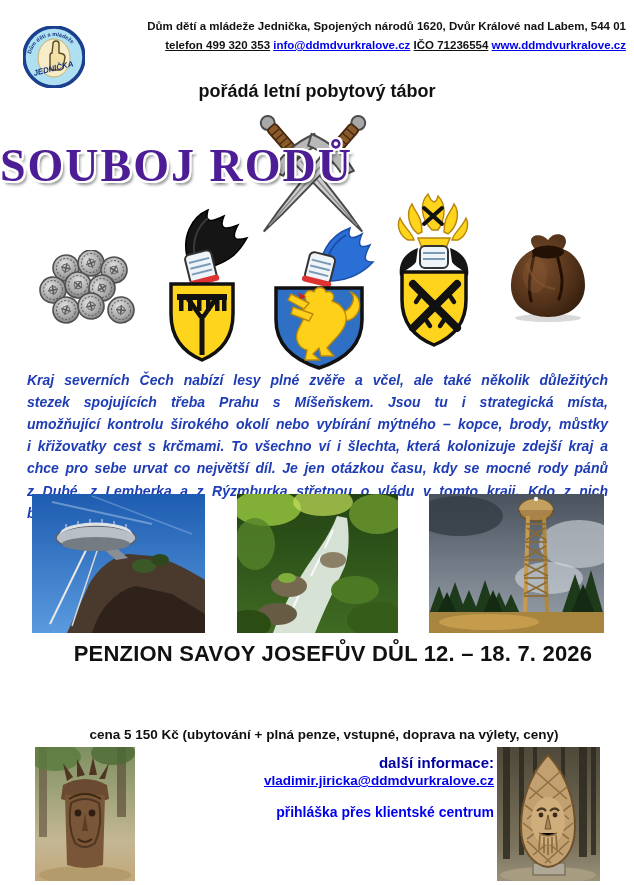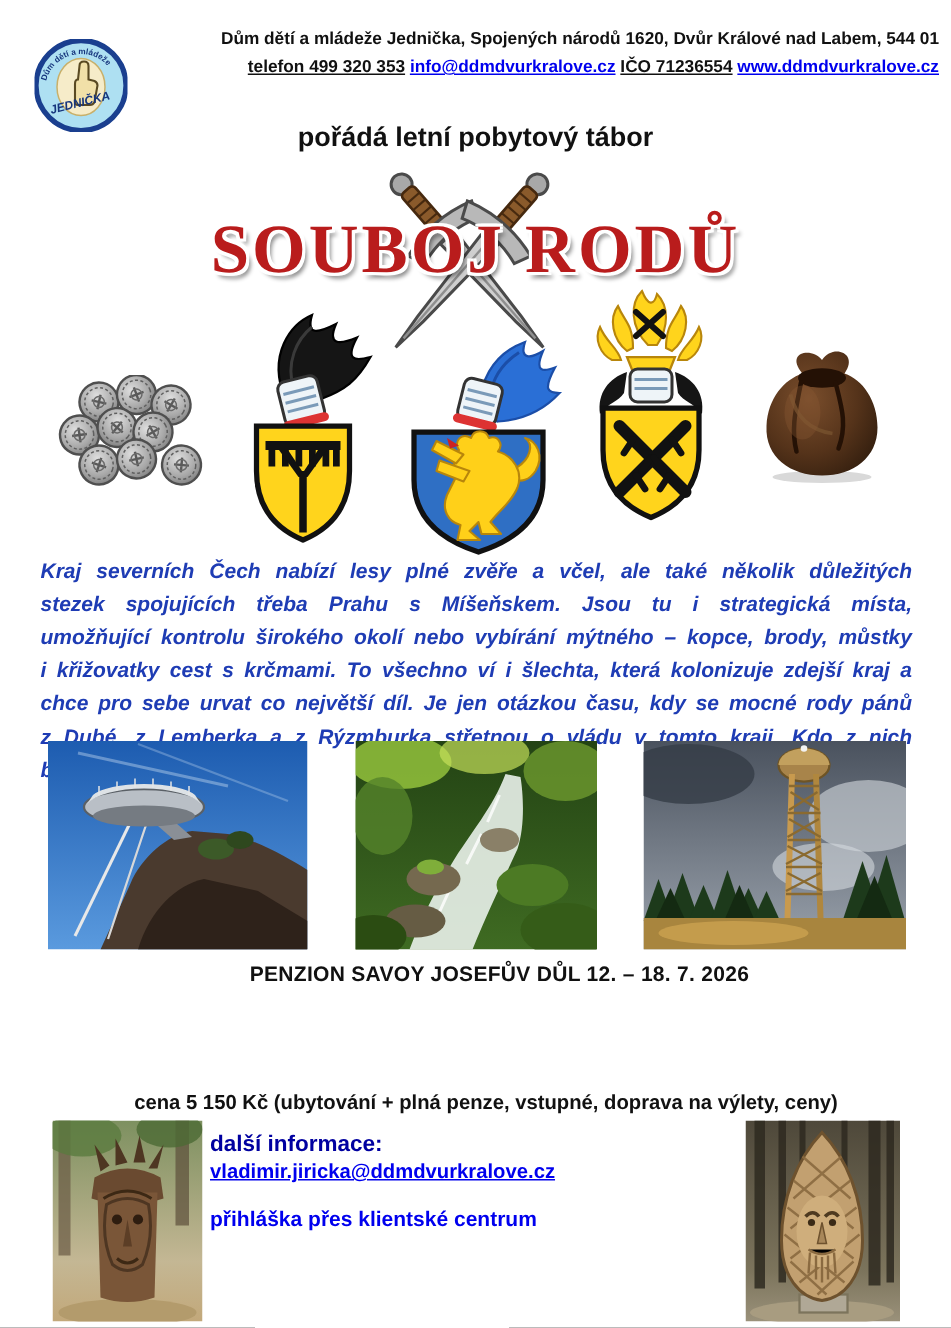--- a/index.html
+++ b/index.html
@@ -10,51 +10,51 @@
   
   .logo{position:absolute;left:23px;top:26px;width:62px;height:62px;}
   .header-text{position:absolute;left:95px;right:8px;top:17px;text-align:right;
     font-weight:bold;font-size:11.5px;color:#111;line-height:1.65;}
   .contact-line span{text-decoration:underline;}
   .lnk{color:#0000ee;cursor:pointer;}
   .tagline{position:absolute;left:0;right:0;top:81px;text-align:center;
     font-weight:bold;font-size:18px;color:#111;}
   
   .swords{position:absolute;left:0;top:100px;width:634px;height:160px;}
-  .main-title{position:absolute;left:0;right:0;top:139px;text-align:center;
+  .main-title{position:absolute;left:0;right:0;top:139px;text-align:left;
     font-family:"Liberation Serif","DejaVu Serif",serif;font-weight:bold;
-    font-size:46px;letter-spacing:2px;color:#b91c1c;z-index:3;
+    font-size:46px;letter-spacing:2px;color:#4c1d95;z-index:3;
     text-shadow:-2px -2px 0 #fff,2px -2px 0 #fff,-2px 2px 0 #fff,2px 2px 0 #fff,
       0 -2px 0 #fff,0 2px 0 #fff,-2px 0 0 #fff,2px 0 0 #fff,3px 4px 3px rgba(0,0,0,.45);}
   
   .art{position:absolute;z-index:2;}
   .coins{left:36px;top:250px;width:108px;height:84px;}
   .shield-rake{left:150px;top:208px;width:110px;height:158px;}
   .shield-lion{left:262px;top:226px;width:115px;height:144px;}
   .shield-branches{left:382px;top:192px;width:106px;height:158px;}
   .pouch{left:497px;top:227px;width:102px;height:97px;}
   
   .description{position:absolute;left:27px;right:26px;top:369px;
     font-size:14px;font-weight:bold;font-style:italic;color:#1e3cb4;
     text-align:justify;line-height:1.58;word-spacing:2.5px;}
   
   .photos{position:absolute;left:32px;top:494px;width:572px;height:140px;
     display:flex;justify-content:space-between;}
   .photo{height:139px;}
   
   .event-heading{position:absolute;left:0;right:0;top:641px;text-align:center;
-    font-weight:bold;font-size:14px;color:#111;letter-spacing:.2px;padding-left:32px;}
+    font-weight:bold;font-size:22px;color:#111;letter-spacing:.2px;padding-left:32px;}
   .event-details{position:absolute;left:27px;right:26px;top:668px;
     font-weight:bold;font-size:13.5px;color:#111;text-align:justify;line-height:1.45;}
   .price-line{position:absolute;left:0;right:0;top:727px;text-align:center;
     font-weight:bold;font-size:13.5px;color:#111;margin-left:14px;}
   
   .statue-left{position:absolute;left:35px;top:747px;width:100px;height:134px;}
   .statue-right{position:absolute;left:497px;top:747px;width:103px;height:134px;}
-  .contact-block{position:absolute;left:140px;right:140px;top:754px;text-align:left;}
+  .contact-block{position:absolute;left:140px;right:140px;top:754px;text-align:right;}
   .contact-label{font-weight:bold;font-size:15px;color:#0000a0;margin-bottom:2px;}
   .contact-email{font-weight:bold;font-size:13.5px;color:#0000ee;
     text-decoration:underline;cursor:pointer;margin-bottom:2px;}
   .contact-phone{font-weight:bold;font-size:15px;color:#111;}
   .contact-app{font-weight:bold;font-size:14px;color:#0000ee;
     cursor:pointer;margin-top:16px;}
 </style>
 </head>
 <body>
 

